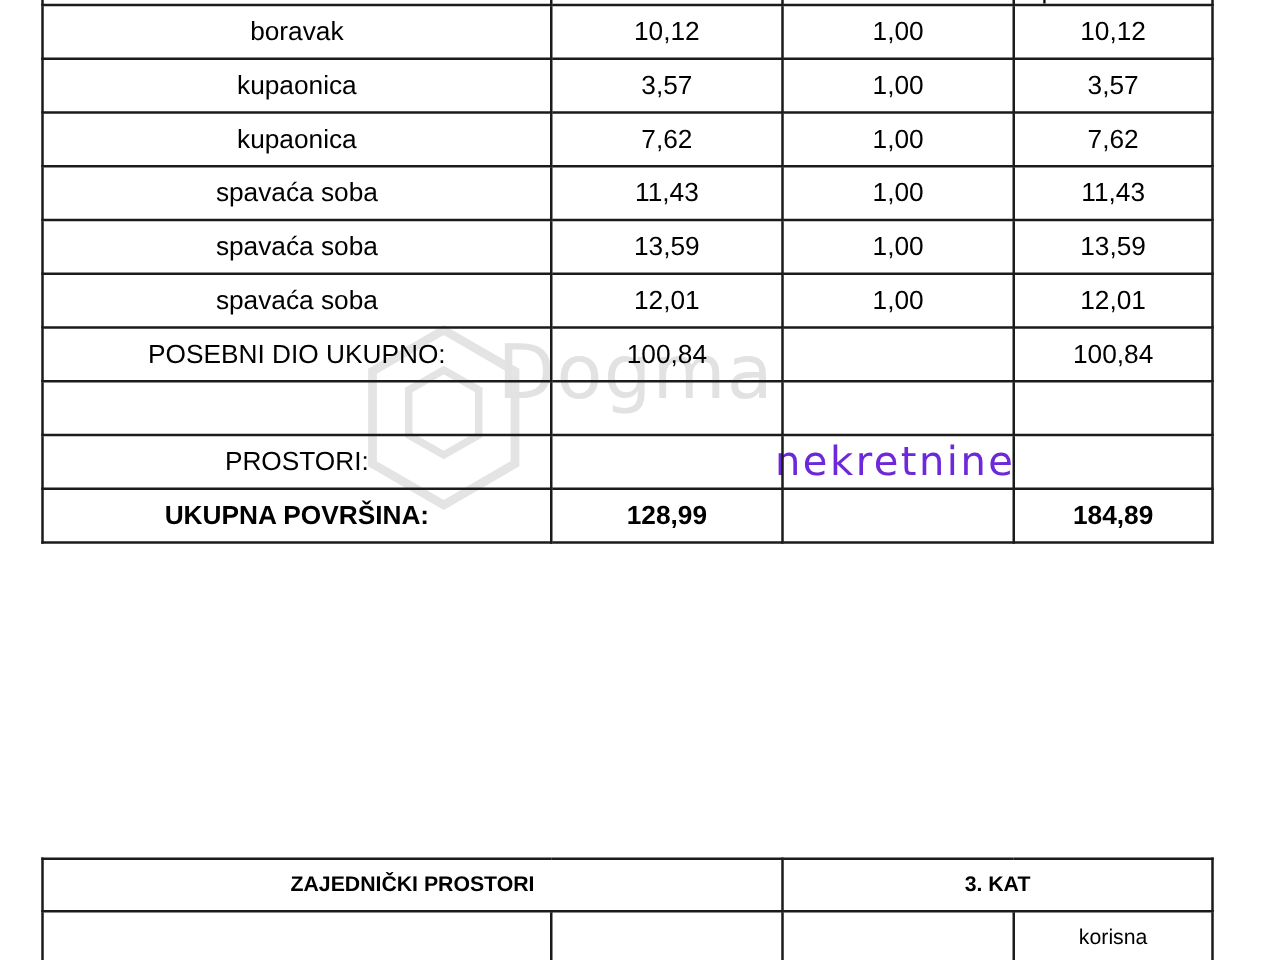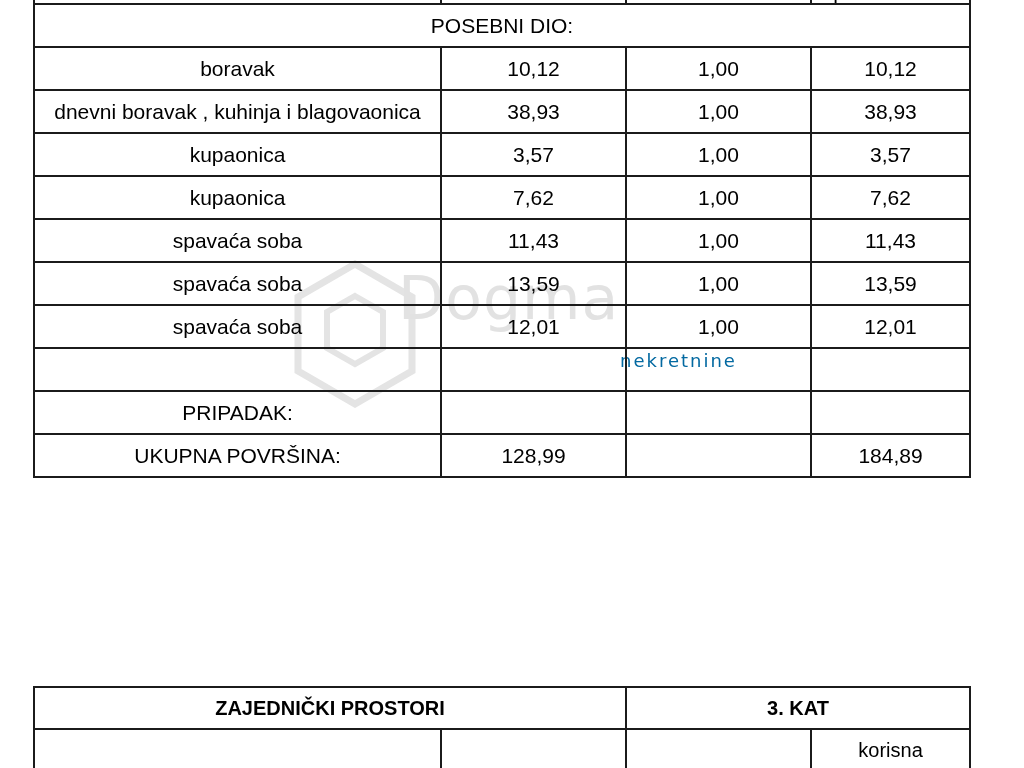--- a/index.html
+++ b/index.html
@@ -33,22 +33,22 @@
     font-size: 60px;
     color: #e2e2e2;
     font-family: "DejaVu Sans", sans-serif;
     letter-spacing: 1px;
     line-height: 1;
   }
   .wm-sub {
     position: absolute;
     left: 330px;
     top: 82px;
-    font-size: 18px;
-    color: #0369a1;
+    font-size: 32px;
+    color: #6d28d9;
     letter-spacing: 2px;
     font-family: "DejaVu Sans", sans-serif;
   }
   .wm-hex {
     position: absolute;
     left: 0px;
     top: -8px;
     width: 130px;
     height: 148px;
   }
@@ -86,21 +86,21 @@
     padding-left: 12px;
   }
   td.hdr-cell {
     font-size: 21px;
     vertical-align: bottom;
     padding-bottom: 2px;
   }
   td.tall { height: 54px; }
   td.total {
     background: #d9d9d9;
-    font-weight: normal;
+    font-weight: bold;
     height: 44px;
   }
   td.gap {
     border-left: 2px solid #1b1b1b;
     border-right: 2px solid #1b1b1b;
     border-top: none;
     border-bottom: none;
     height: 19px;
   }
   td.nobord-lr {
@@ -116,21 +116,21 @@
     width: 936px;
     z-index: 10;
   }
   table.grid2 {
     border-collapse: collapse;
     width: 936px;
     table-layout: fixed;
   }
   table.grid2 td {
     border: 2px solid #1b1b1b;
-    font-size: 20px;
+    font-size: 17px;
     padding: 0;
     height: 40px;
     text-align: center;
     vertical-align: middle;
     line-height: 1.1;
   }
   td.bold { font-weight: bold; }
   td.hdr2 {
     height: 46px;
     vertical-align: bottom;
@@ -158,37 +158,28 @@
         <col class="c4">
     </colgroup>
     <tbody>
       <tr>
         <td class="hdr-cell"></td>
         <td class="hdr-cell">površina/m2</td>
         <td class="hdr-cell"></td>
         <td class="hdr-cell">korisne površine/m2</td>
       </tr>
 
-      <tr>
-        <td class="left" colspan="4">POSEBNI DIO:</td>
-      </tr>
 
       <tr>
         <td>boravak</td>
         <td>10,12</td>
         <td>1,00</td>
         <td>10,12</td>
       </tr>
 
-      <tr>
-        <td class="tall">dnevni boravak , kuhinja  i blagovaonica</td>
-        <td class="tall">38,93</td>
-        <td class="tall">1,00</td>
-        <td class="tall">38,93</td>
-      </tr>
 
       <tr>
         <td>kupaonica</td>
         <td>3,57</td>
         <td>1,00</td>
         <td>3,57</td>
       </tr>
 
 
       <tr>
@@ -212,30 +203,36 @@
         <td>13,59</td>
       </tr>
 
       <tr>
         <td>spavaća soba</td>
         <td>12,01</td>
         <td>1,00</td>
         <td>12,01</td>
       </tr>
 
-
-      <tr>
-        <td class="gap"></td>
-        <td class="gap"></td>
-        <td class="gap"></td>
-        <td class="gap"></td>
-      </tr>
-
-      <tr>
-        <td>PRIPADAK:</td>
+      <tr>
+        <td class="left">POSEBNI DIO UKUPNO:</td>
+        <td>100,84</td>
+        <td class="nobord-lr"></td>
+        <td>100,84</td>
+      </tr>
+
+      <tr>
+        <td class="gap"></td>
+        <td class="gap"></td>
+        <td class="gap"></td>
+        <td class="gap"></td>
+      </tr>
+
+      <tr>
+        <td>PROSTORI:</td>
         <td></td>
         <td></td>
         <td></td>
       </tr>
 
 
 
       <tr>
         <td class="total">UKUPNA POVRŠINA:</td>
         <td class="total">128,99</td>

